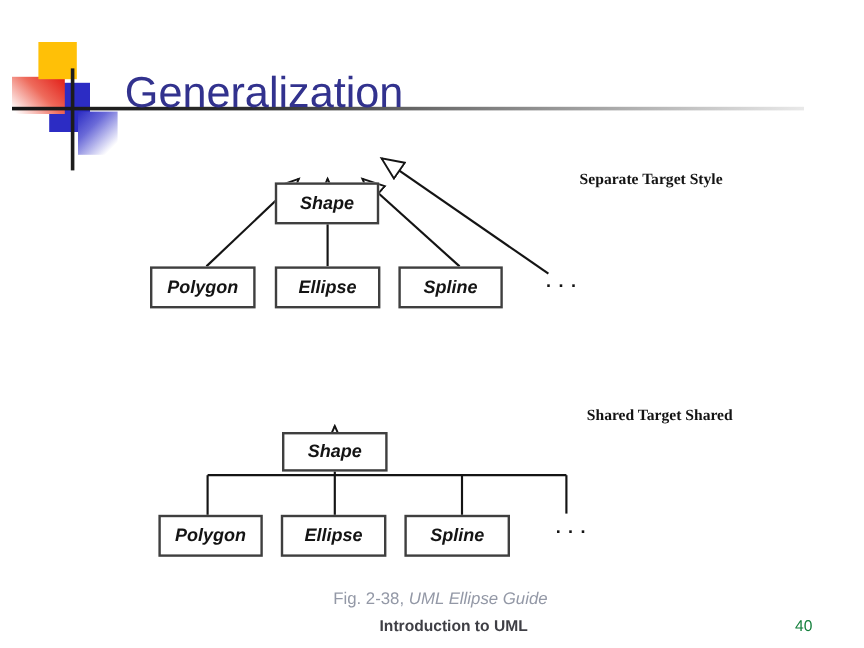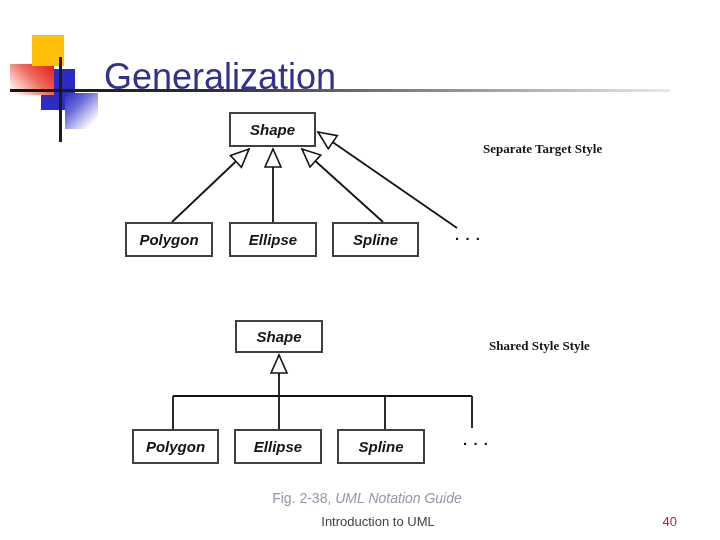--- a/index.html
+++ b/index.html
@@ -22,21 +22,21 @@
   .slide-title{
     position:absolute;left:104px;top:44px;font-size:36px;letter-spacing:0px;
     color:#32328E;font-family:"Liberation Sans",sans-serif;margin-top:12px;
   }
   
   .uml-box{
     position:absolute;background:#ffffff;border:2px solid #3F3F3F;
     display:flex;align-items:center;justify-content:center;
     font-size:15px;font-weight:bold;color:#141414;box-sizing:border-box;font-style:italic;
   }
-  .uml-box.parent{}
+  .uml-box.parent{margin-top:40px;}
   
   .t-shape  {left:229px;top:112px;width:87px;height:35px;}
   .t-polygon{left:125px;top:222px;width:88px;height:35px;}
   .t-ellipse{left:229px;top:222px;width:88px;height:35px;}
   .t-spline {left:332px;top:222px;width:87px;height:35px;}
   
   .b-shape  {left:235px;top:320px;width:88px;height:33px;}
   .b-polygon{left:132px;top:429px;width:87px;height:35px;}
   .b-ellipse{left:234px;top:429px;width:88px;height:35px;}
   .b-spline {left:337px;top:429px;width:88px;height:35px;}
@@ -57,25 +57,25 @@
   
   .connectors{position:absolute;left:0;top:0;pointer-events:none;}
   
   .caption{
     position:absolute;left:160px;top:490px;width:414px;text-align:center;
     font-size:14px;color:#9398A6;
   }
   .caption .ital{font-style:italic;}
   .footer-text{
     position:absolute;left:178px;top:514px;width:400px;text-align:center;
-    font-size:13px;color:#3F3F45;
+    font-size:13px;color:#3F3F45;font-weight:bold;
   }
   .page-number{
     position:absolute;left:645px;top:514px;width:32px;text-align:right;
-    font-size:13px;color:#be185d;
+    font-size:13px;color:#15803d;
   }
 </style>
 </head>
 <body>
 
 <div class="decor sq-blue"></div>
 <div class="decor sq-red"></div>
 <div class="decor sq-yellow"></div>
 <div class="decor sq-bluefade"></div>
 <div class="decor vline"></div>
@@ -110,17 +110,17 @@
 <div class="uml-box t-ellipse">Ellipse</div>
 <div class="uml-box t-spline">Spline</div>
 <div class="dots t-dots">. . .</div>
 <div class="style-label t-style">Separate Target Style</div>
 
 <div class="uml-box parent b-shape">Shape</div>
 <div class="uml-box b-polygon">Polygon</div>
 <div class="uml-box b-ellipse">Ellipse</div>
 <div class="uml-box b-spline">Spline</div>
 <div class="dots b-dots">. . .</div>
-<div class="style-label b-style">Shared Style Style</div>
+<div class="style-label b-style">Shared Target Shared</div>
 
-<div class="caption"><span>Fig. 2-38, </span><span class="ital">UML Notation Guide</span></div>
+<div class="caption"><span>Fig. 2-38, </span><span class="ital">UML Ellipse Guide</span></div>
 <div class="footer-text">Introduction to UML</div>
 <div class="page-number">40</div>
 
 </body></html>

